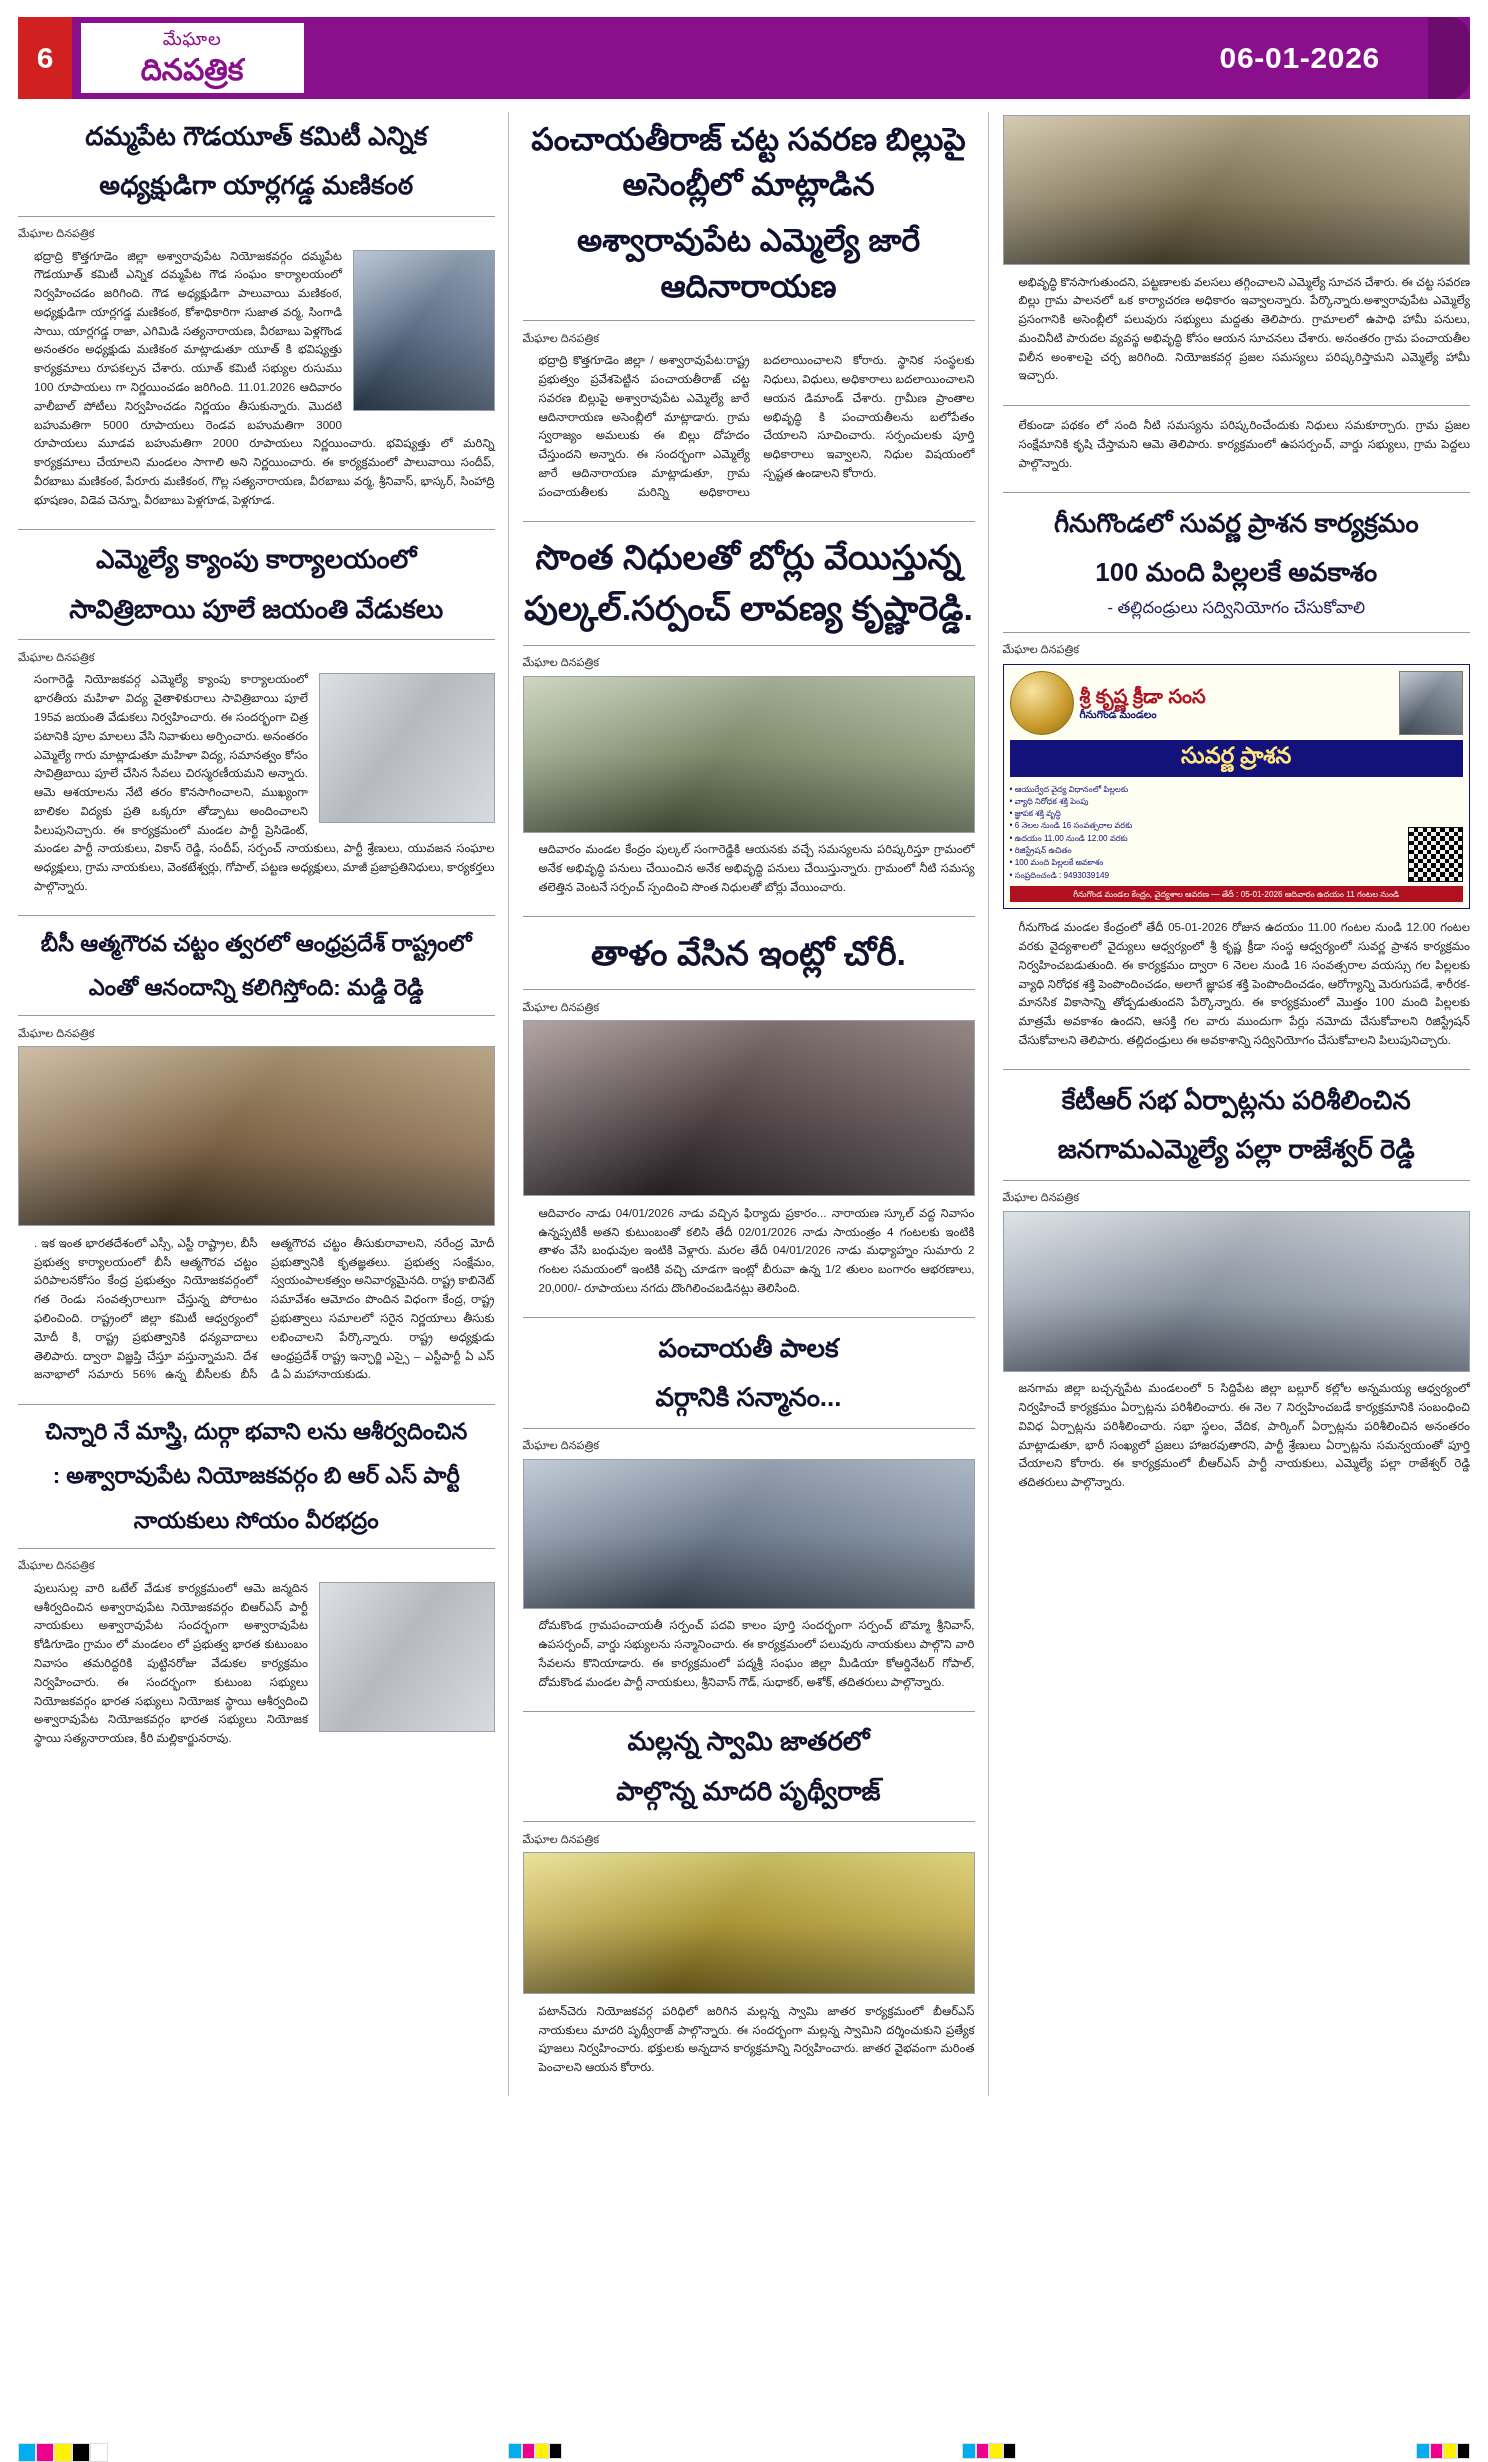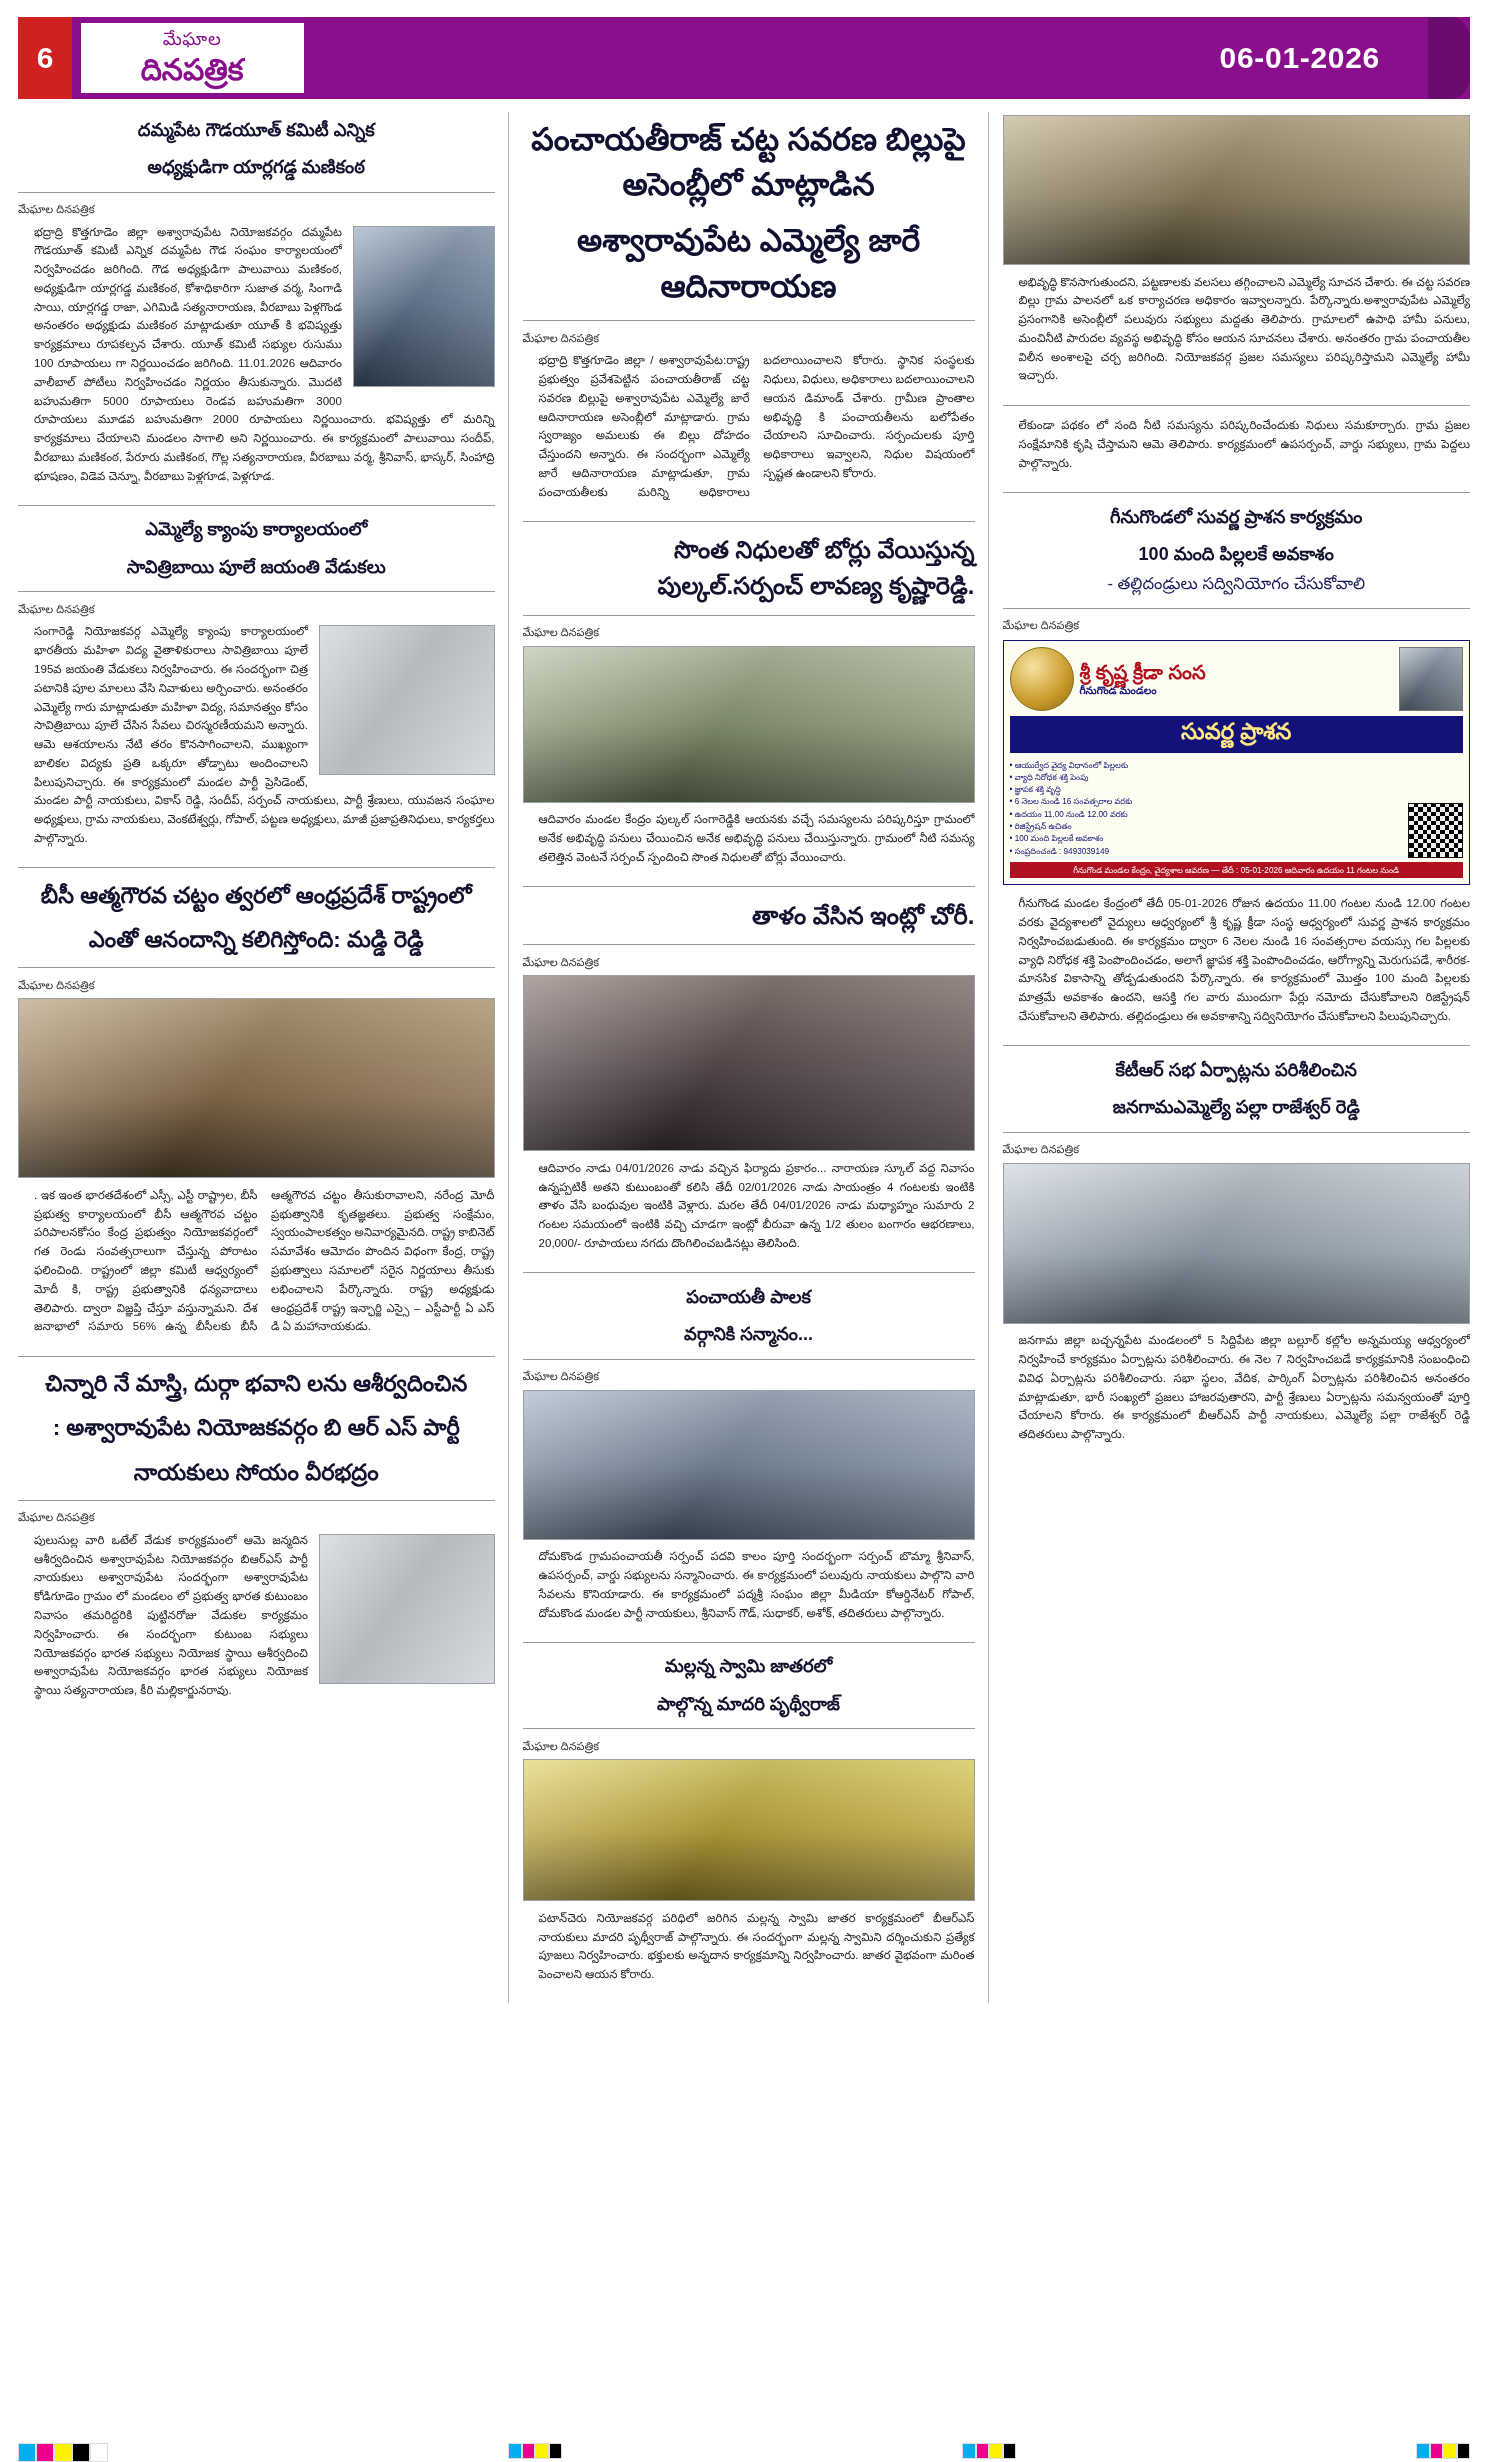--- a/index.html
+++ b/index.html
@@ -88,32 +88,32 @@
     padding:0 13.5px;
   }
   .col.c1 { width:491px; border-right:0.7px solid #bbb; padding-left:0; }
   .col.c2 { width:480px; border-right:0.7px solid #bbb; }
   .col.c3 { width:481px; padding-right:0; }
 
   
   .article { margin-bottom:19.5px; }
   .headline {
     text-align:center;
-    font-size:18px;
+    font-size:26px;
     line-height:1.5;
     font-weight:bold;
     color:#13132f;
     margin:4.5px 0 10.5px 0;
   }
   .headline.big {
     font-size:31.5px;
     line-height:1.45;
     color:#101030;
   }
-  .headline.med { font-size:24px;text-align:right; }
+  .headline.med { font-size:34px; }
   .headline.sm { font-size:22.5px; }
   .subhead {
     text-align:center;
     font-size:16.5px;
     color:#1a1a5a;
     margin:-4.5px 0 9px 0;
   }
   .rule {
     border:0;
     border-top:0.7px solid #999;

